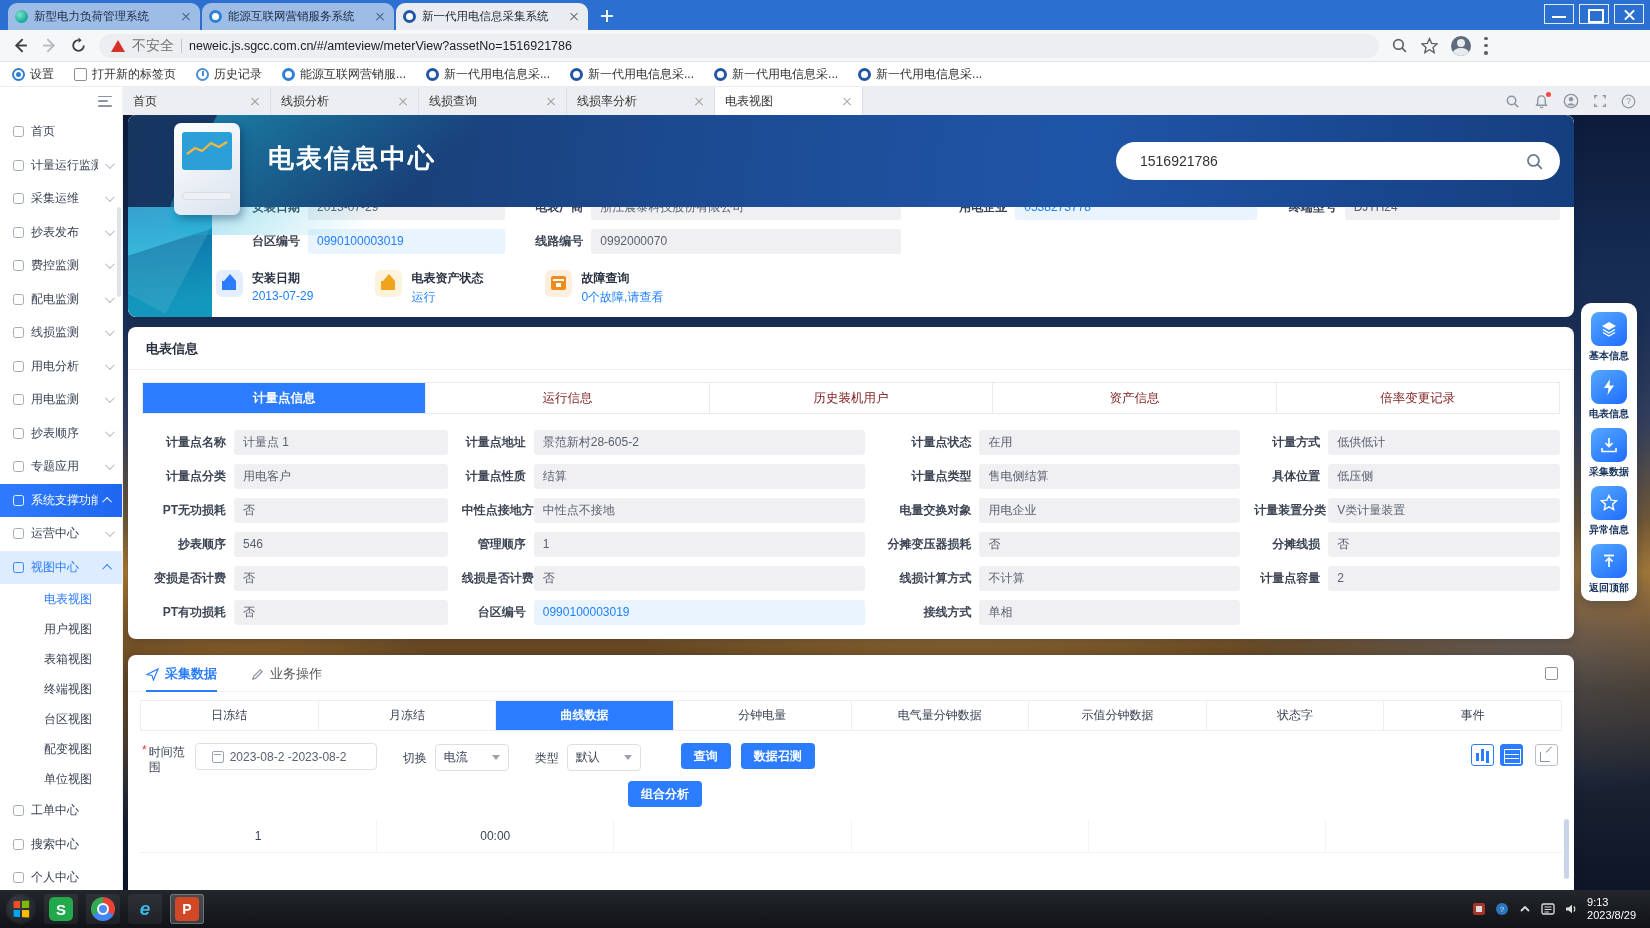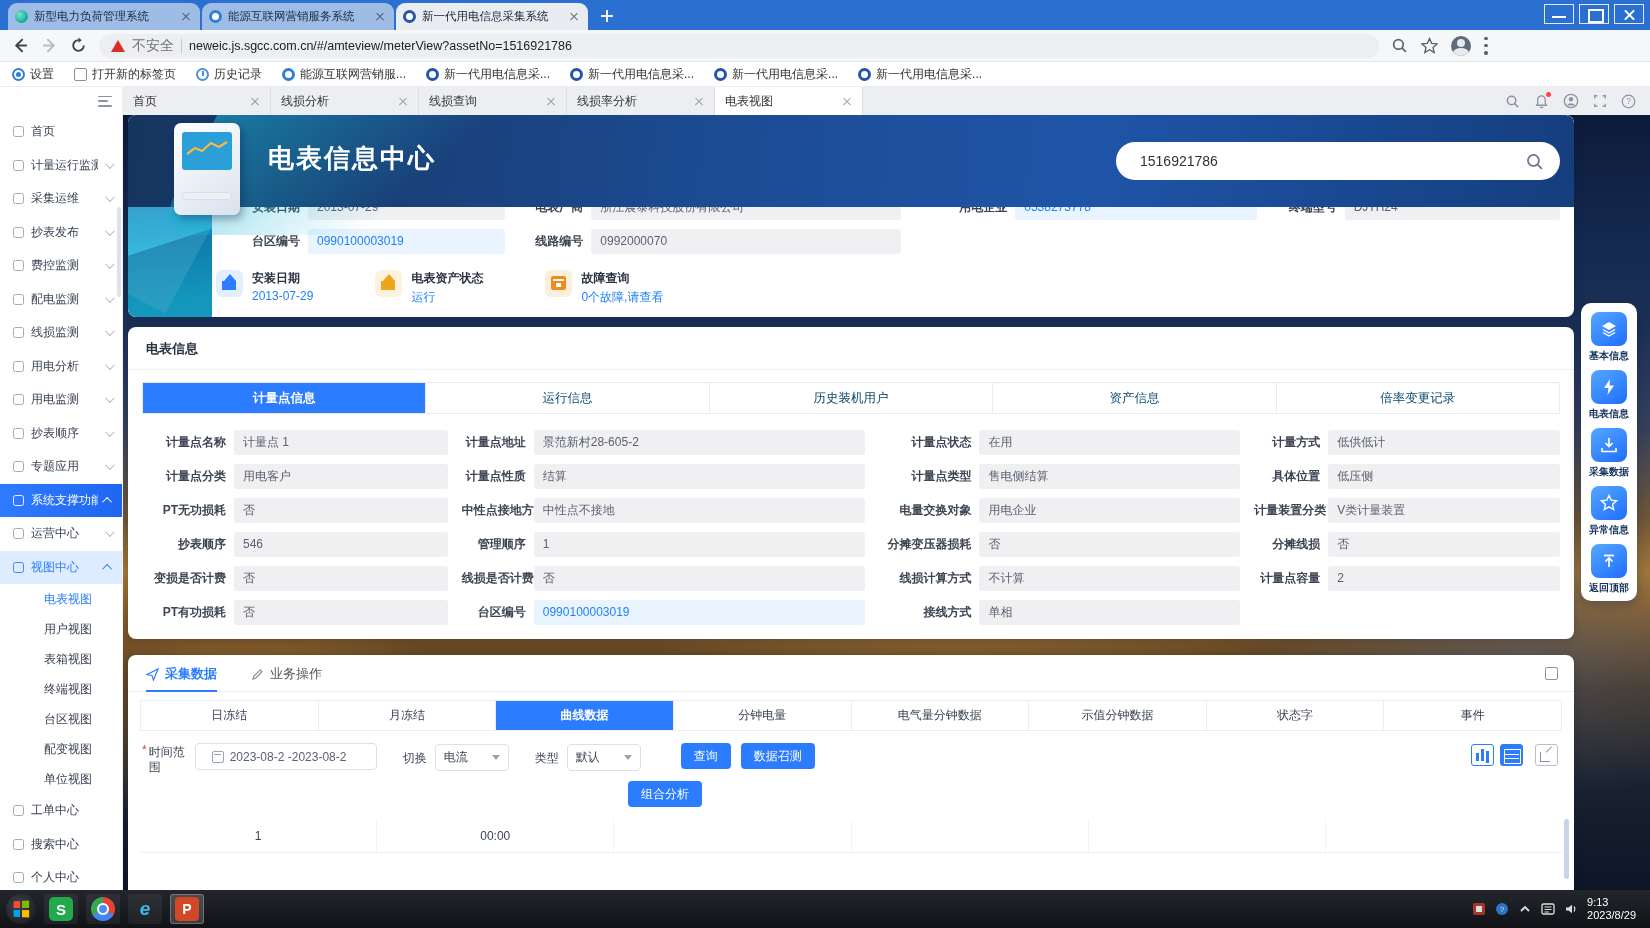--- a/index.html
+++ b/index.html
@@ -144,21 +144,21 @@
   .cal:after{content:"";position:absolute;left:5px;top:7px;width:5px;height:4px;background:#fff}
   .btexts{display:flex;flex-direction:column;gap:2px}
   .blab{font-size:12px;color:#2a3242;font-weight:700}
   .bval{font-size:12px;color:#1e80ff}
 
   
   .card2{margin-top:10px;padding:13px 0 14px}
   .c2title{font-size:13px;font-weight:700;color:#2a3242;padding:0 18px 11px}
   .c2div{height:1px;background:#eef0f3}
   .bigtabs{display:flex;margin:12px 14px 4px;border:1px solid #e8ebef}
-  .btab{flex:1;height:30px;line-height:30px;text-align:center;font-size:12.5px;color:#0c4a6e;background:#fff;border-right:1px solid #e8ebef}
+  .btab{flex:1;height:30px;line-height:30px;text-align:center;font-size:12.5px;color:#7f1d1d;background:#fff;border-right:1px solid #e8ebef}
   .btab:last-child{border-right:none}
   .btab.active{background:#2b7cff;color:#fff;font-weight:700}
   .c2grid{padding:12px 14px 0 14px}
 
   
   .card3{margin-top:16px;height:260px;padding:10px 0 0;overflow:hidden}
   .c3tabs{display:flex;align-items:center;gap:34px;padding:0 18px 8px;border-bottom:1px solid #eef0f3;position:relative}
   .c3tab{display:flex;align-items:center;gap:6px;font-size:13px;color:#555}
   .c3tab.active{color:#2b7cff;font-weight:700;position:relative}
   .c3tab.active:after{content:"";position:absolute;left:0;bottom:-9px;width:100%;height:2px;background:#2b7cff}
@@ -171,21 +171,21 @@
   .req{color:#e23c3c;font-size:12px;margin-right:2px}
   .flab2{font-size:12px;color:#3d4554;width:42px;line-height:15px;margin-top:2px}
   .datebox{width:182px;height:27px;border:1px solid #dcdfe6;border-radius:4px;display:flex;align-items:center;padding:0 16px;gap:6px;margin-left:4px}
   .cal2{width:12px;height:12px;border:1.4px solid #9aa3b2;border-radius:2px;position:relative;flex:none}
   .cal2:before{content:"";position:absolute;left:1.5px;top:2px;width:7px;height:1.4px;background:#9aa3b2}
   .dateval{font-size:12px;color:#5a6170;white-space:nowrap;overflow:hidden}
   .flt-lbl{font-size:12px;color:#3d4554;margin:7px 8px 0 26px;white-space:nowrap}
   .selbox{width:74px;height:27px;border:1px solid #dcdfe6;border-radius:4px;display:flex;align-items:center;justify-content:space-between;padding:0 8px;margin-top:1px}
   .selbox .sv{font-size:12px;color:#3a4354}
   .caret{width:0;height:0;border-left:4.5px solid transparent;border-right:4.5px solid transparent;border-top:5.5px solid #9aa3b2}
-  .btn{height:26px;border-radius:4px;background:#2b7cff;color:#fff;font-size:12px;font-weight:400;display:flex;align-items:center;justify-content:center;padding:0 13px;white-space:nowrap}
+  .btn{height:26px;border-radius:4px;background:#2b7cff;color:#fff;font-size:12px;font-weight:700;display:flex;align-items:center;justify-content:center;padding:0 13px;white-space:nowrap}
   .btn-query{margin-left:40px}
   .btn-recall{margin-left:10px}
   .combrow{padding:6px 0 0 500px}
   .rt-icons{position:absolute;right:16px;top:13px;display:flex;align-items:center;gap:6px}
   .icbtn{width:23px;height:22px;border:1px solid #2b7cff;border-radius:3px;position:relative;background:#fff}
   .icbtn.chart:before{content:"";position:absolute;left:4px;bottom:4px;width:3px;height:8px;background:#2b7cff}
   .icbtn.chart:after{content:"";position:absolute;left:9px;bottom:4px;width:3px;height:12px;background:#2b7cff;box-shadow:5px 2px 0 #2b7cff}
   .icbtn.table{background:#2b7cff}
   .icbtn.table:before{content:"";position:absolute;left:3px;top:4px;width:15px;height:13px;border:1.4px solid #fff}
   .icbtn.table:after{content:"";position:absolute;left:3px;top:9px;width:15px;height:1.4px;background:#fff;box-shadow:0 4px 0 #fff}

